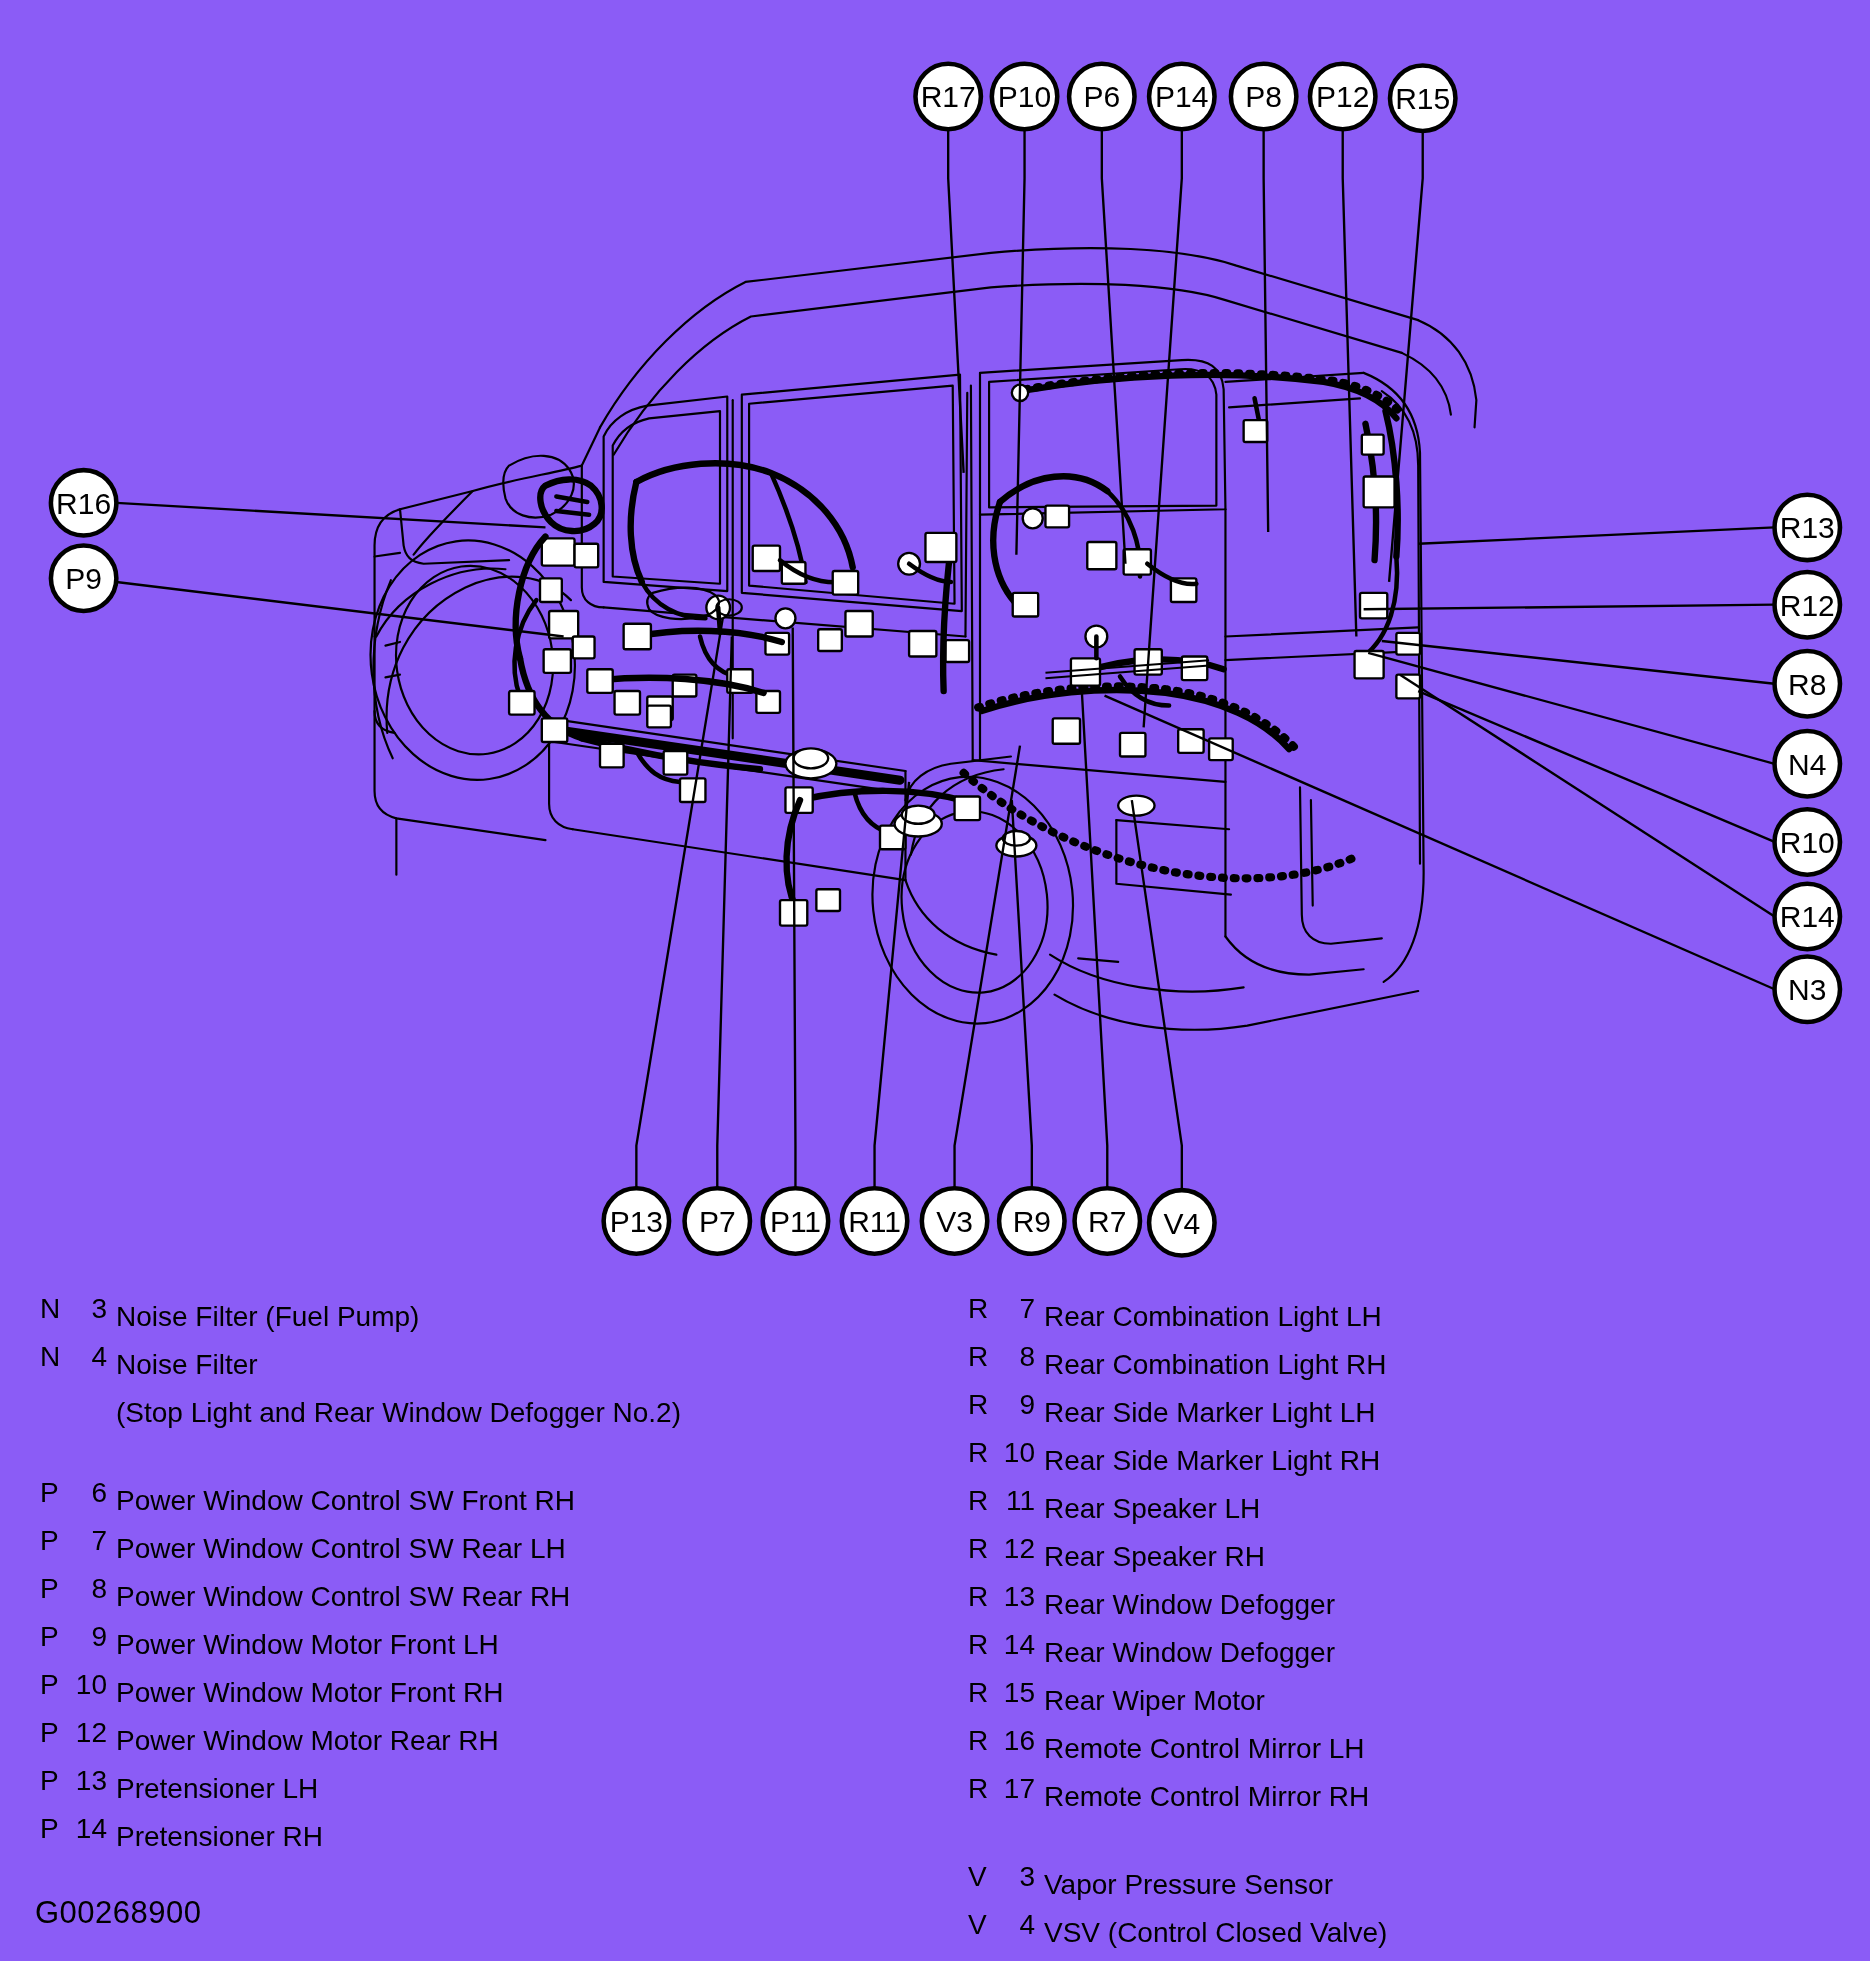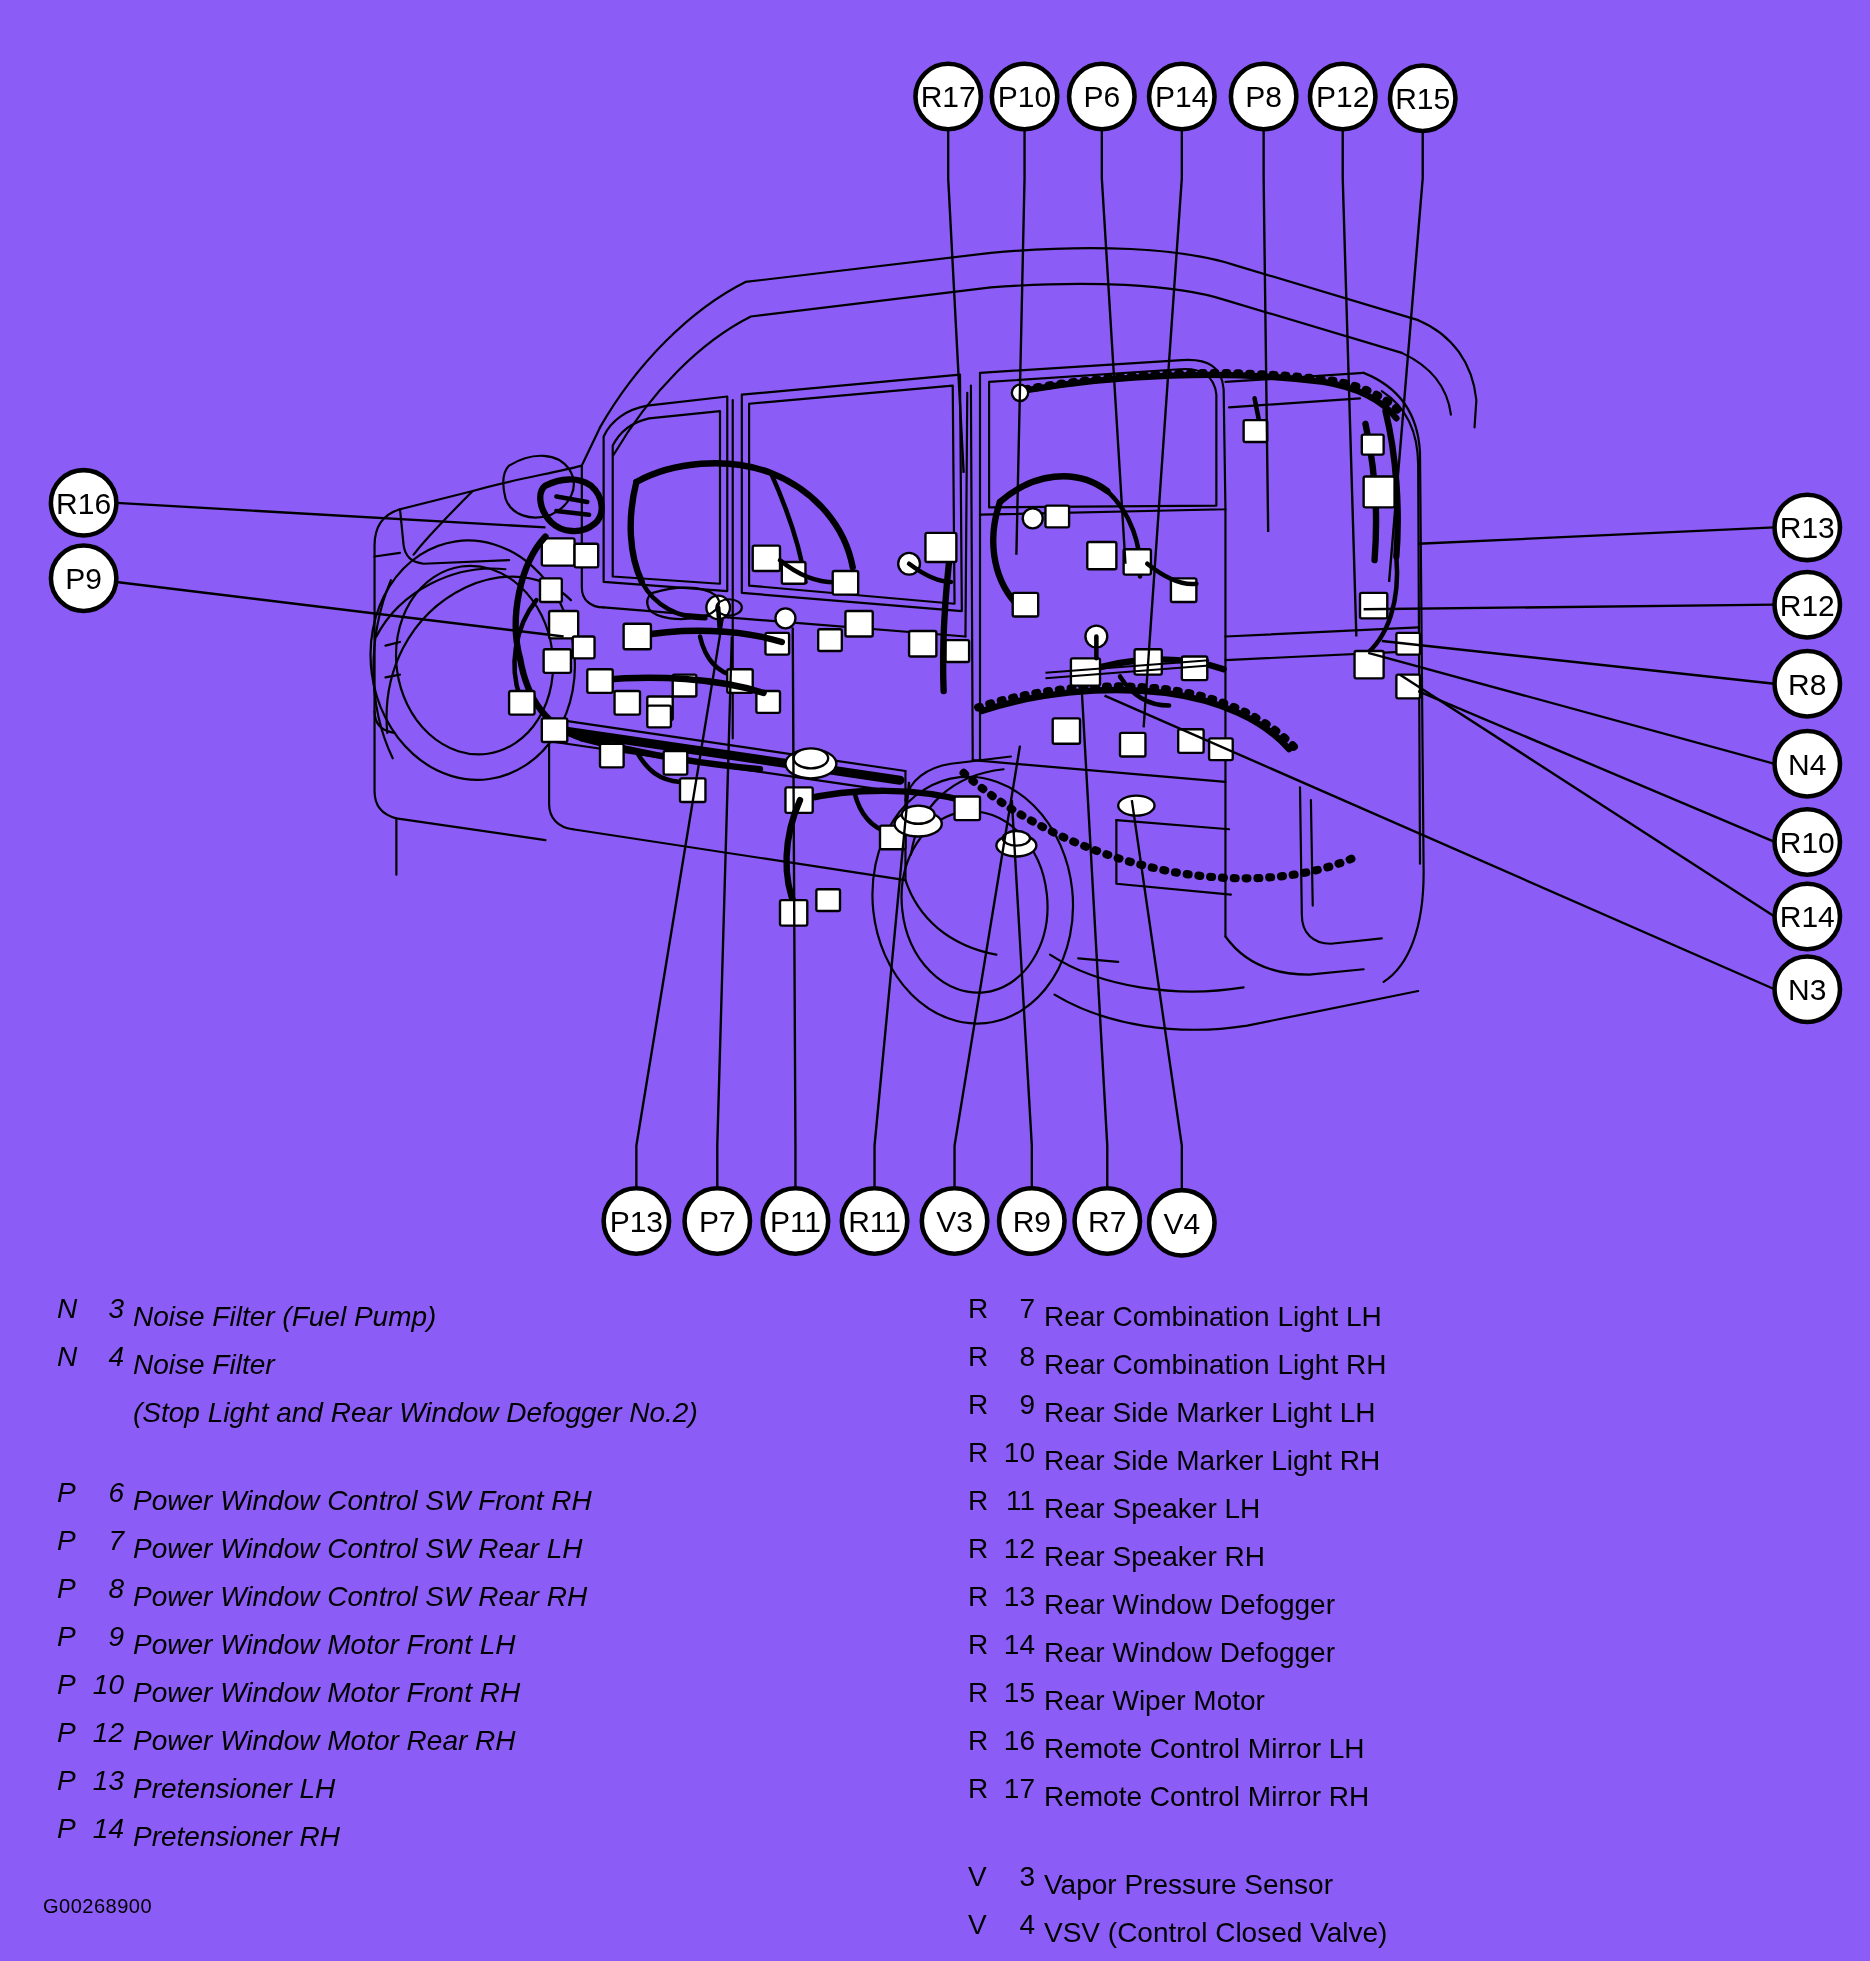--- a/index.html
+++ b/index.html
@@ -1,30 +1,30 @@
 <!DOCTYPE html>
 <html style="font-size:14.5px"><head>
 <meta charset="utf-8">
 <style>
   html,body{margin:0;padding:0;background:#ffffff;}
   body{width:1870px;height:1962px;position:relative;
        font-family:"Liberation Sans",sans-serif;color:#000;}
   #root{position:relative;width:1870px;height:1962px;overflow:hidden;background:#8b5cf6;}
   #diagram{position:absolute;left:0;top:0;width:1870px;height:1273px;}
   .legend{position:absolute;top:1289px;font-size:28px;line-height:40px;}
-  .legend.col-left{left:57px;width:873px;font-style:italic;}
+  .legend.col-left{left:40px;width:873px;}
   .legend.col-right{left:968px;width:873px;}
   .lrow{display:flex;align-items:flex-start;white-space:nowrap;}
   .lrow .code{display:inline-block;width:76px;flex:0 0 76px;letter-spacing:0px;}
   .lrow .code .ltr{display:inline-block;width:27px;}
   .lrow .code .num{display:inline-block;width:40px;text-align:right;}
   .lrow .desc{display:inline-block;margin-top:8px;}
   .lrow.cont .code{width:76px;flex:0 0 76px;}
   .spacer{height:40px;}
-  #figcode{position:absolute;left:35px;top:1895px;font-size:20px;letter-spacing:0.5px;margin-left:8px;}
+  #figcode{position:absolute;left:35px;top:1895px;font-size:31px;letter-spacing:0.5px;}
   svg{display:block;}
   .ln{fill:none;stroke:#000;stroke-width:2.2;}
   .body-ln{fill:none;stroke:#000;stroke-width:2.4;stroke-linejoin:round;stroke-linecap:round;}
   .harn{fill:none;stroke:#000;stroke-width:7;stroke-linecap:round;stroke-linejoin:round;}
   .harn2{fill:none;stroke:#000;stroke-width:5;stroke-linecap:round;stroke-linejoin:round;}
   .harn-thick{fill:none;stroke:#000;stroke-width:10;stroke-linecap:round;stroke-linejoin:round;}
   .conn{fill:#fff;stroke:#000;stroke-width:2.6;stroke-linejoin:round;}
   .dotted{fill:none;stroke:#000;stroke-width:9;stroke-linecap:round;stroke-dasharray:2 11;}
   .calloutC{fill:#fff;stroke:#000;stroke-width:5;}
   .calloutT{font-family:"Liberation Sans",sans-serif;font-size:33px;text-anchor:middle;fill:#000;}

